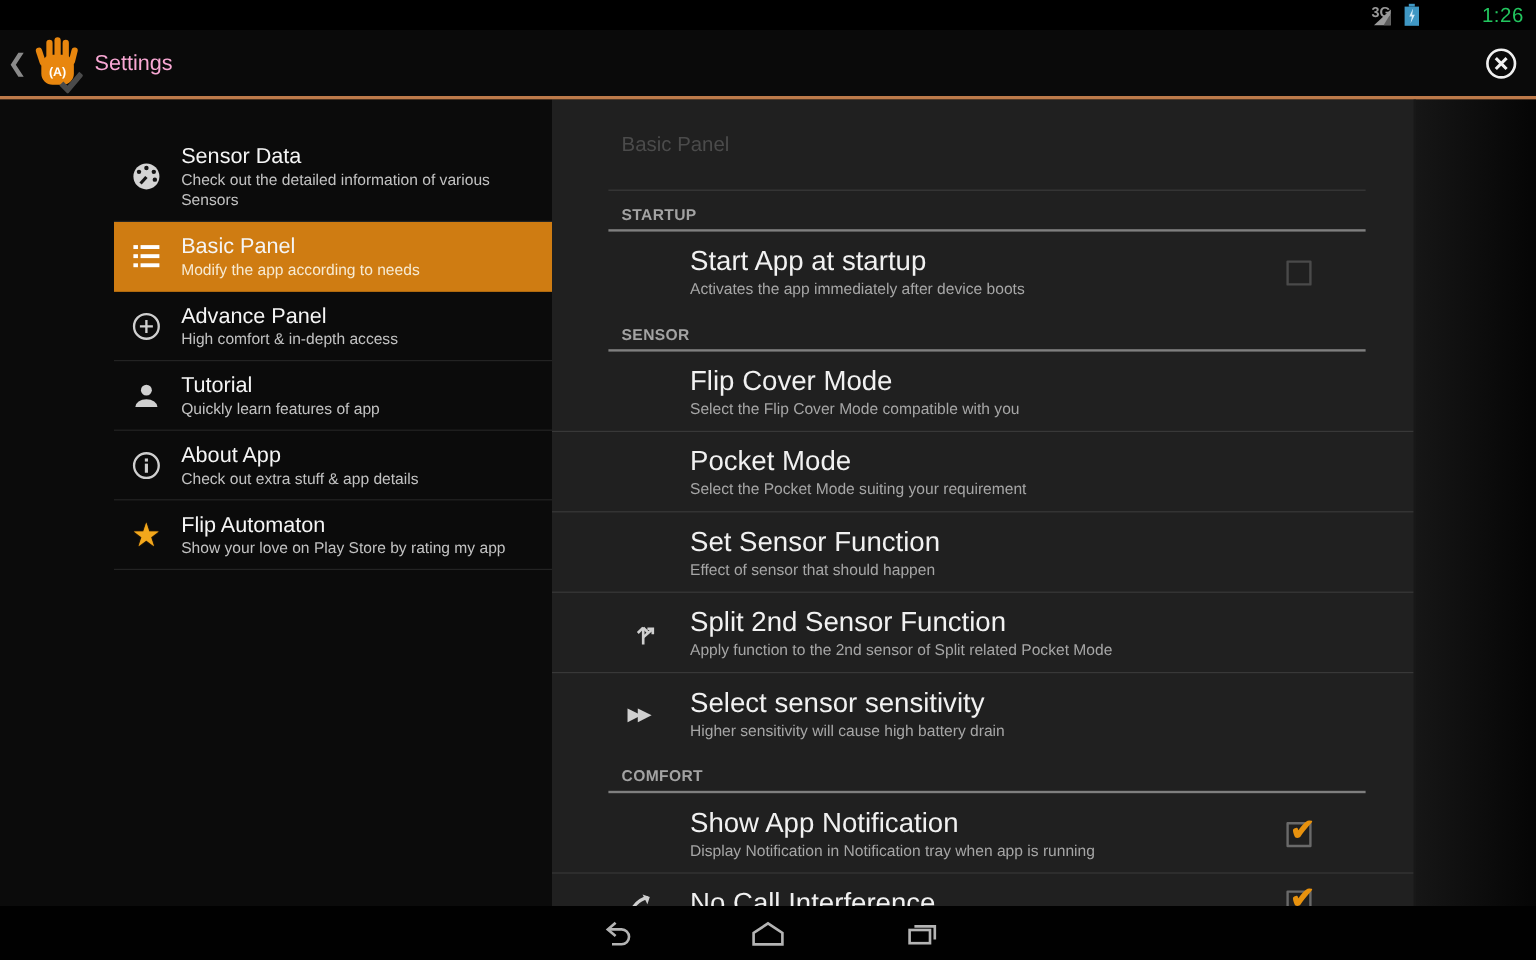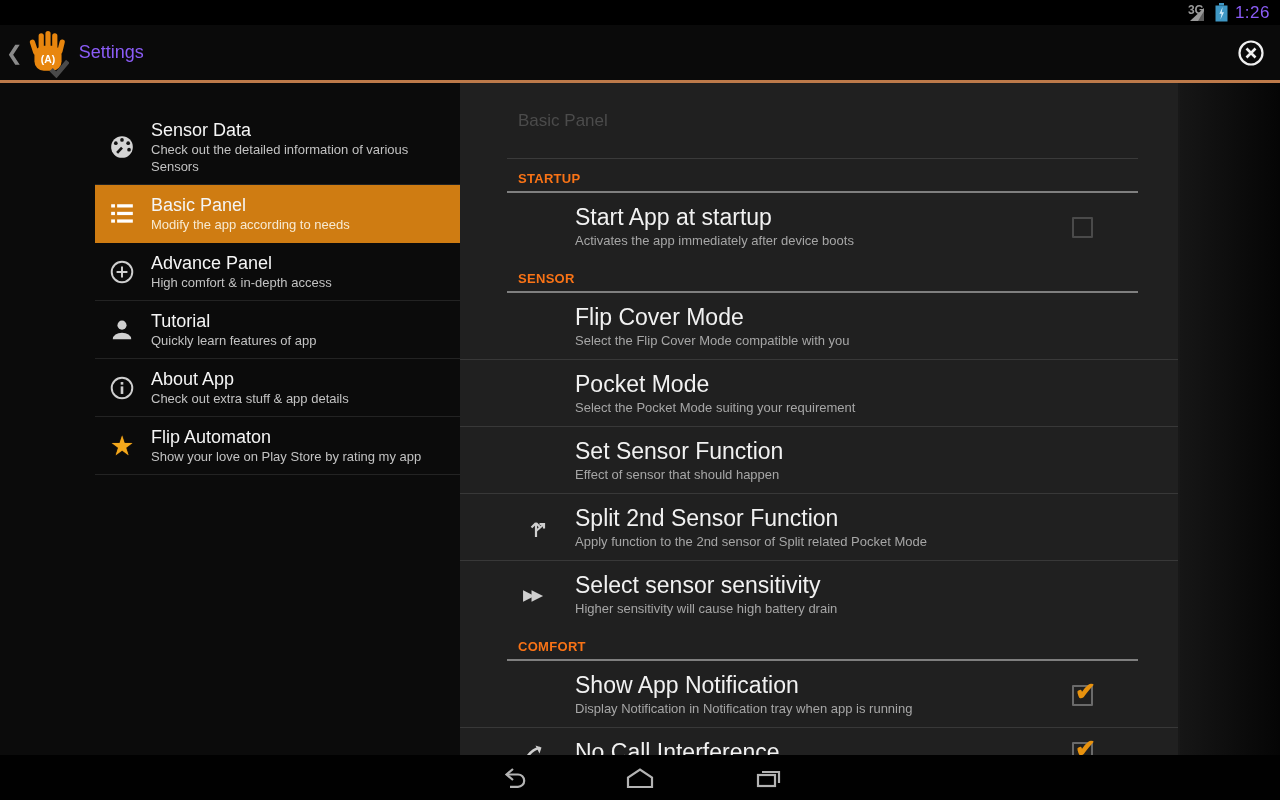--- a/index.html
+++ b/index.html
@@ -4,28 +4,28 @@
 <style>
   * { margin:0; padding:0; box-sizing:border-box; }
   html,body { width:1280px; height:800px; background:#000; overflow:hidden;
               font-family:"Liberation Sans", sans-serif; }
 
   
   .status-bar { height:25px; background:#000; display:flex; align-items:center;
                 justify-content:flex-end; padding-right:10px; gap:7px; }
   .net-wrap { position:relative; width:20px; height:18px; }
   .net-label { position:absolute; top:-1px; left:0; font-size:12px; color:#9a9a9a; font-weight:bold; }
-  .time { color:#8b5cf6; font-size:17px; letter-spacing:.5px; }
+  .time { color:#22c55e; font-size:17px; letter-spacing:.5px;margin-left:45px; }
 
   
   .action-bar { height:58px; background:#0a0a0a; border-bottom:3px solid #bd7a4a;
                 display:flex; align-items:center; padding:0 14px 0 6px; }
   .back-glyph { color:#8a8a8a; font-size:20px; margin-right:4px; }
   .app-logo { width:42px; height:48px; margin-right:10px; margin-top:2px; }
-  .bar-title { color:#8b5cf6; font-size:18px; }
+  .bar-title { color:#f9a8d4; font-size:18px; }
   .bar-spacer { flex:1; }
   .close-btn { width:30px; height:30px; }
 
   
   .content { display:flex; height:672px; }
   .left-pane { width:460px; background:#0b0b0b; overflow:hidden; }
   .menu { margin-top:27px; margin-left:95px; width:365px; }
   .menu-item { display:flex; align-items:center; padding:9px 26px 9px 10px;
                border-bottom:1px solid #232323; }
   .menu-item.checked { background:#cf7c12; border-bottom-color:#cf7c12; }
@@ -35,21 +35,21 @@
   .menu-sub { color:#c2c2c2; font-size:13px; line-height:17px; }
   .menu-item.checked .menu-sub { color:#f7ead2; }
   .star-glyph { font-size:27px; line-height:24px; color:#f3a81c; text-shadow:0 0 1px #b36b00; }
 
   .panel { width:720px; background:#202020; overflow:hidden; position:relative;
            border-right:2px solid #181818; }
   .right-gutter { flex:1; background:linear-gradient(to right,#161616,#050505); }
 
   .panel-title { margin:27px 0 0 58px; color:#4b4b4b; font-size:17px; line-height:22px; }
   .panel-hr { border-top:1px solid #3a3a3a; margin:26px 40px 0 47px; }
-  .sec-label { margin:12px 40px 0 58px; color:#f97316; font-size:13px; font-weight:bold;
+  .sec-label { margin:12px 40px 0 58px; color:#a3a3a3; font-size:13px; font-weight:bold;
                letter-spacing:.3px; line-height:16px; }
   .sec-underline { height:2px; background:#7f7f7f; margin:4px 40px 0 47px; }
 
   .row { display:flex; align-items:center; padding:12px 40px 10px 47px; }
   .row + .row { border-top:1px solid #383838; }
   .row-icon { width:68px; min-width:68px; display:flex; align-items:center; }
   .row-text { flex:1; }
   .row-title { color:#f1f1f1; font-size:23px; line-height:24px; }
   .row-sub { color:#a6a6a6; font-size:13px; line-height:17px; margin-top:3px; }
   .ff-glyph { color:#d0d0d0; font-size:15px; letter-spacing:-3px; }

